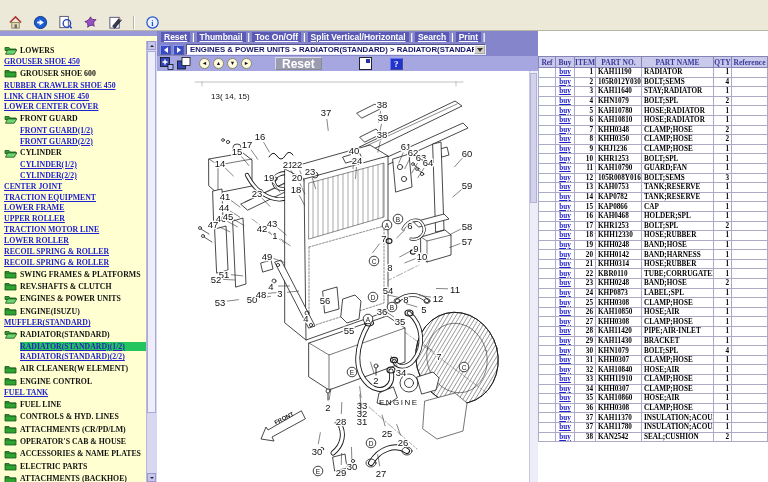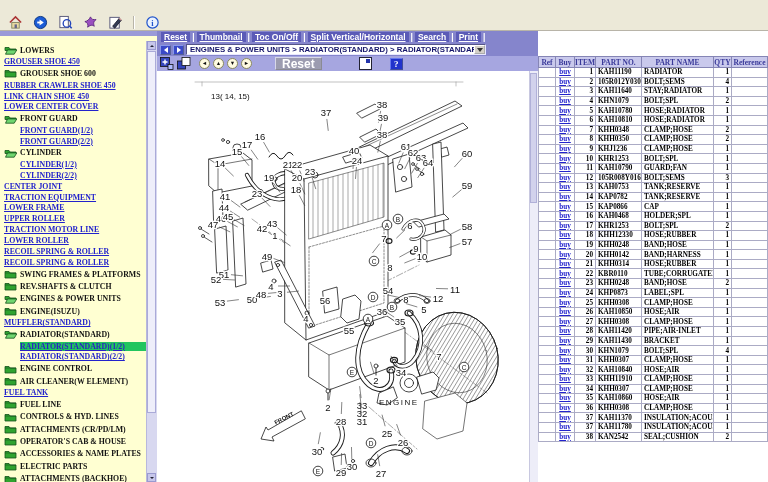--- a/index.html
+++ b/index.html
@@ -265,28 +265,28 @@
           <span class="tlabel tlink sel">RADIATOR(STANDARD)(1/2)</span>
         </div>
         <div class="trow i2 lk">
           <span class="tlabel tlink">RADIATOR(STANDARD)(2/2)</span>
         </div>
         <div class="trow i1 fd">
           <svg class="fico" width="13" height="10" viewBox="0 0 13 10">
             <path d="M1,2.5 h4 l1.2,1.5 h5.8 v5 h-11 Z" fill="#2FA32F" stroke="#14521C" stroke-width="0.8"></path>
             <path d="M1,4 h11" stroke="#14521C" stroke-width="0.6"></path>
           </svg>
+          <span class="tlabel">AIR CLEANER(W ELEMENT)</span>
+        </div>
+        <div class="trow i1 fd">
+          <svg class="fico" width="13" height="10" viewBox="0 0 13 10">
+            <path d="M1,2.5 h4 l1.2,1.5 h5.8 v5 h-11 Z" fill="#2FA32F" stroke="#14521C" stroke-width="0.8"></path>
+            <path d="M1,4 h11" stroke="#14521C" stroke-width="0.6"></path>
+          </svg>
           <span class="tlabel">ENGINE CONTROL</span>
-        </div>
-        <div class="trow i1 fd">
-          <svg class="fico" width="13" height="10" viewBox="0 0 13 10">
-            <path d="M1,2.5 h4 l1.2,1.5 h5.8 v5 h-11 Z" fill="#2FA32F" stroke="#14521C" stroke-width="0.8"></path>
-            <path d="M1,4 h11" stroke="#14521C" stroke-width="0.6"></path>
-          </svg>
-          <span class="tlabel">AIR CLEANER(W ELEMENT)</span>
         </div>
         <div class="trow i1 lk">
           <span class="tlabel tlink">FUEL TANK</span>
         </div>
         <div class="trow i1 fd">
           <svg class="fico" width="13" height="10" viewBox="0 0 13 10">
             <path d="M1,2.5 h4 l1.2,1.5 h5.8 v5 h-11 Z" fill="#2FA32F" stroke="#14521C" stroke-width="0.8"></path>
             <path d="M1,4 h11" stroke="#14521C" stroke-width="0.6"></path>
           </svg>
           <span class="tlabel">FUEL LINE</span>

